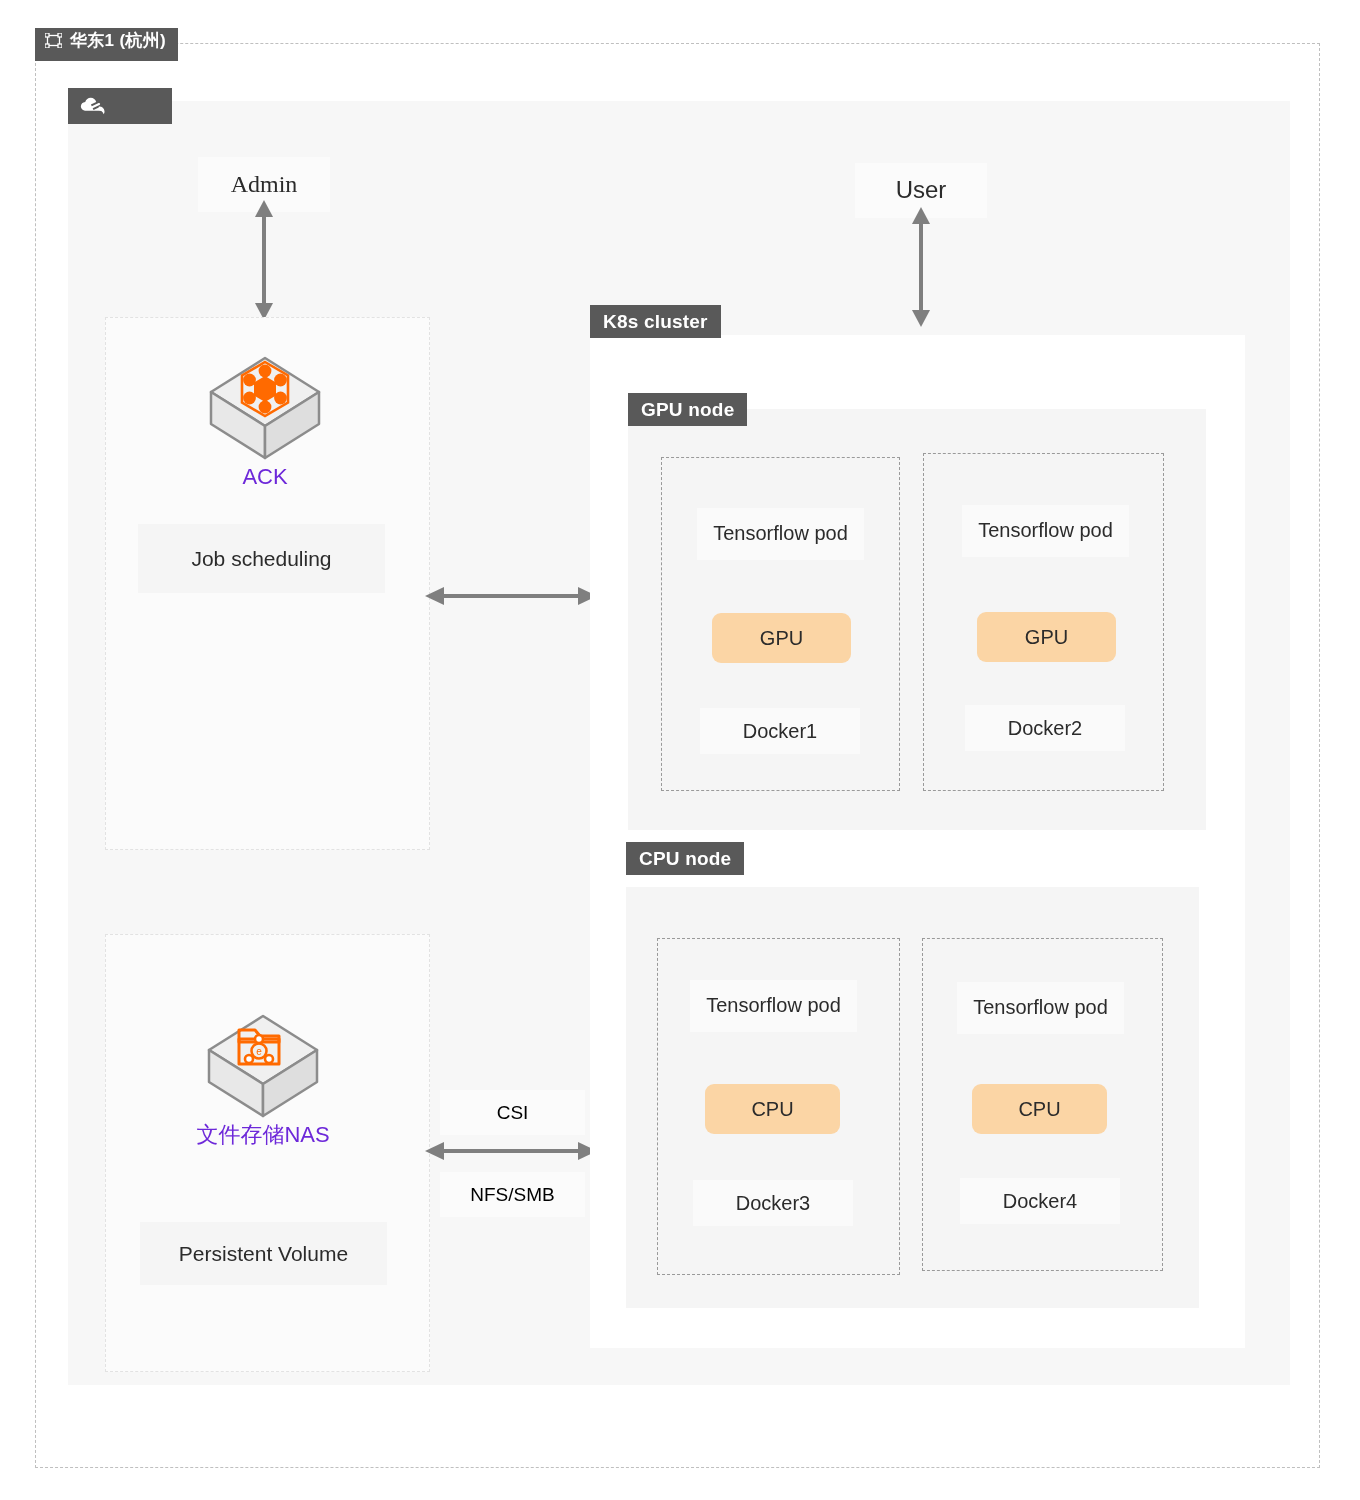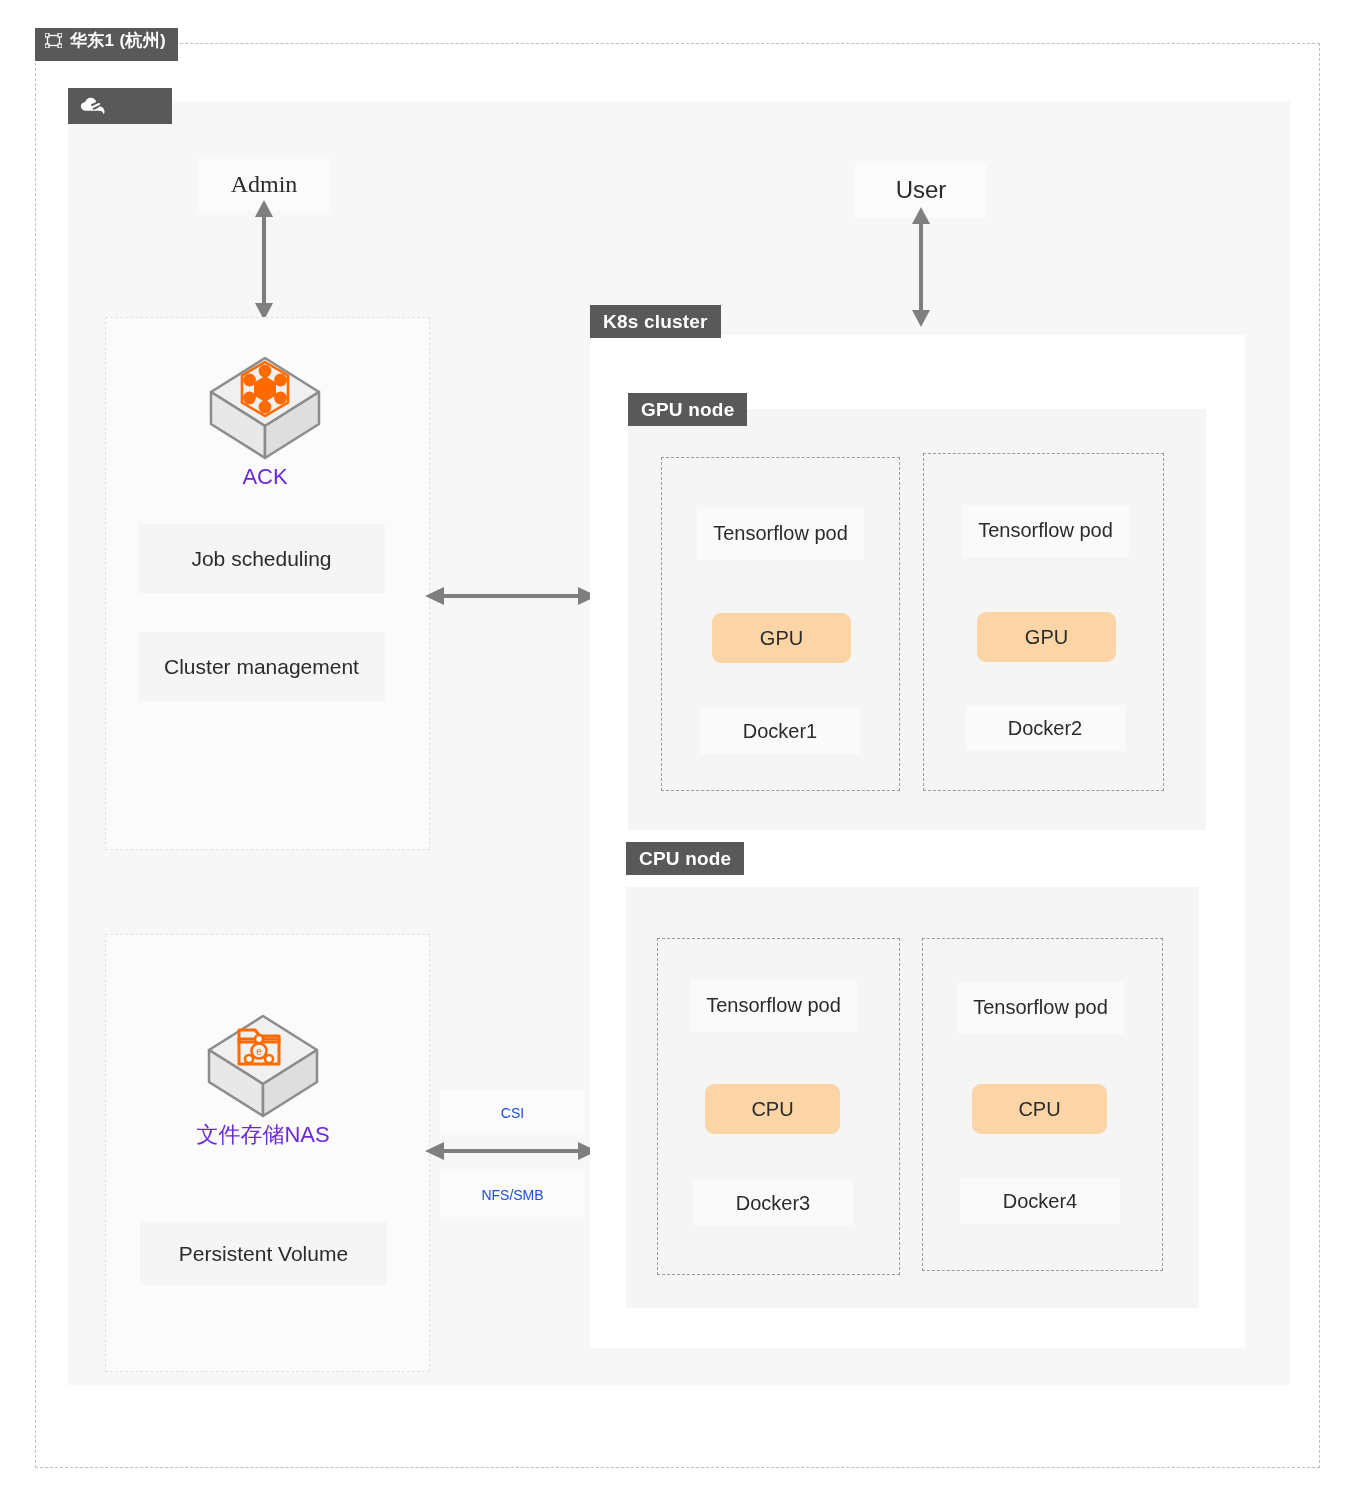--- a/index.html
+++ b/index.html
@@ -177,21 +177,21 @@
   .arrow-svg{position:absolute;overflow:visible;}
   #arr-admin{left:248px;top:200px;width:32px;height:120px;}
   #arr-user{left:905px;top:207px;width:32px;height:120px;}
   #arr-ack-k8s{left:425px;top:580px;width:172px;height:32px;}
   #arr-nas-k8s{left:425px;top:1135px;width:172px;height:32px;}
 
   .edge-label{
     position:absolute;
     background:#fbfbfb;
     display:flex;align-items:center;justify-content:center;
-    font-size:14px;color:#1d4ed8;
+    font-size:19px;color:#000000;
     box-sizing:border-box;
   }
   #lbl-csi{left:440px;top:1090px;width:145px;height:45px;}
   #lbl-nfs{left:440px;top:1172px;width:145px;height:45px;}
 </style>
 </head>
 <body>
 
 <div class="canvas">
 
@@ -243,21 +243,20 @@
       <circle cx="-15.5" cy="-9" r="6.4" fill="#ff6a00"></circle>
       <circle cx="15.5" cy="-9" r="6.4" fill="#ff6a00"></circle>
       <circle cx="-15.5" cy="9" r="6.4" fill="#ff6a00"></circle>
       <circle cx="15.5" cy="9" r="6.4" fill="#ff6a00"></circle>
       <circle cx="0" cy="18" r="6.4" fill="#ff6a00"></circle>
     </g>
   </svg>
   <div class="icon-caption" id="ack-caption">ACK</div>
 
   <div class="feature-box" id="feat-0">Job scheduling</div>
-  <div class="feature-box" id="feat-1">Cluster management</div>
 
   <div class="soft-box" id="nas-box"></div>
   <svg class="iso-icon" id="nas-icon" viewBox="0 0 120 112">
     <polygon points="60,6 114,40 60,74 6,40" fill="#f0f0f0" stroke="#8c8c8c" stroke-width="2.5" stroke-linejoin="round"></polygon>
     <polygon points="6,40 60,74 60,106 6,72" fill="#e8e8e8" stroke="#8c8c8c" stroke-width="2.5" stroke-linejoin="round"></polygon>
     <polygon points="114,40 60,74 60,106 114,72" fill="#dedede" stroke="#8c8c8c" stroke-width="2.5" stroke-linejoin="round"></polygon>
     <g transform="translate(60,38)">
       <path d="M-24,-18 h16 l5,6 h19 v6 h-40 z" fill="none" stroke="#ff6a00" stroke-width="3" stroke-linejoin="round"></path>
       <rect x="-24" y="-9" width="40" height="25" fill="none" stroke="#ff6a00" stroke-width="3" stroke-linejoin="round"></rect>
       <circle cx="-4" cy="3" r="7.5" fill="none" stroke="#ff6a00" stroke-width="2.6"></circle>

